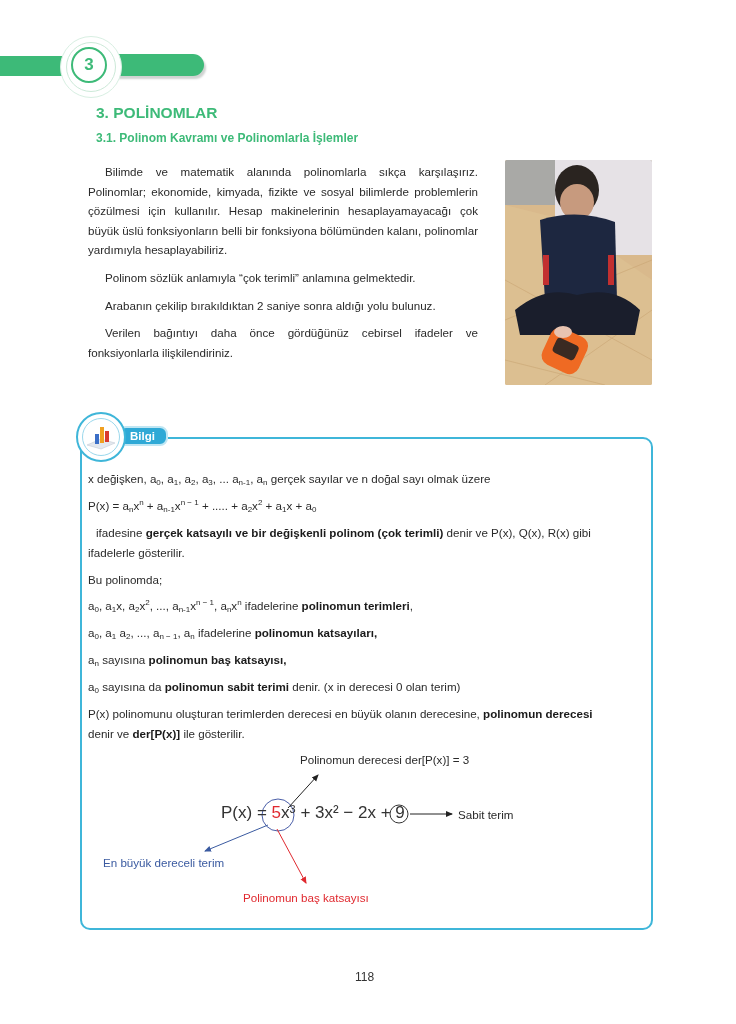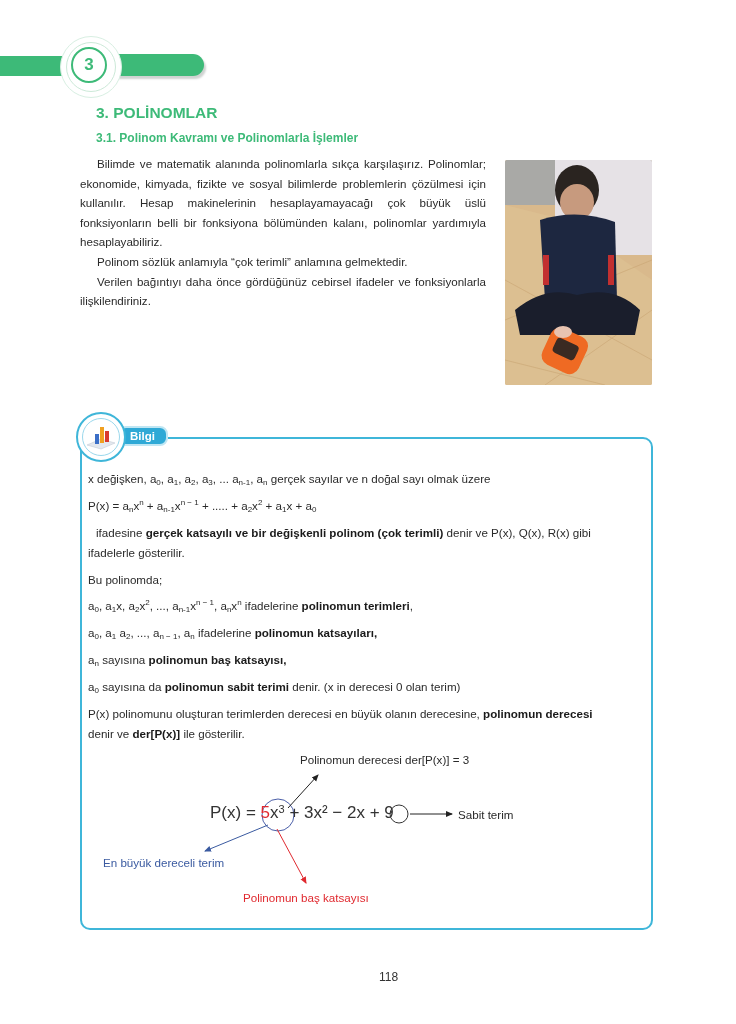--- a/index.html
+++ b/index.html
@@ -9,53 +9,54 @@
   .band-left { left:0; top:56px; width:80px; height:20px; background:#3dba78; border-radius:0 4px 4px 0; }
   .band-right { left:110px; top:54px; width:94px; height:22px; background:#3dba78; border-radius:0 12px 12px 0;
                 box-shadow:2px 3px 2px #cfd3d1; }
   .chap-ring { left:60px; top:36px; width:60px; height:60px; border-radius:50%; border:1px solid #d8efe2; background:#fff; }
   .chap-ring2 { left:66px; top:42px; width:48px; height:48px; border-radius:50%; border:1px solid #cce9d8; }
   .chap-circle { left:71px; top:47px; width:36px; height:36px; border-radius:50%; border:2px solid #3dba78; background:#fff;
                  color:#3dba78; font-weight:bold; font-size:17px; display:flex; align-items:center; justify-content:center; box-sizing:border-box; }
   .h1 { left:96px; top:104px; font-size:15.5px; font-weight:bold; color:#3dba78; }
   .h2 { left:96px; top:131px; font-size:12px; font-weight:bold; color:#3dba78; }
   .intro { left:80px; top:154px; width:406px; font-size:11.6px; line-height:19.6px; color:#2a2a2a; }
-  .intro p { margin:0; text-indent:17px; text-align:justify; }
+  .intro p { margin:8px; text-indent:17px; text-align:justify; }
   .photo { left:505px; top:160px; width:147px; height:225px; overflow:hidden; border-radius:2px; }
   .box { left:80px; top:437px; width:573px; height:493px; border:2px solid #3fb6d9; border-radius:10px; box-sizing:border-box; }
   .box-mask { left:76px; top:425px; width:92px; height:20px; background:#fff; }
   .icon-outer { left:76px; top:412px; width:50px; height:50px; border-radius:50%; border:2px solid #3fb6d9; background:#fff; box-sizing:border-box; }
   .icon-inner { left:82px; top:418px; width:38px; height:38px; border-radius:50%; border:1px solid #9bd8ec; background:#fff; box-sizing:border-box; }
   .bilgi-pill { left:118px; top:426px; width:50px; height:20px; background:#2fa9d6; border-radius:8px;
                 color:#fff; font-weight:bold; font-size:11.5px; display:flex; align-items:center; padding-left:10px; box-sizing:border-box;
                 border:2px solid #bfe6f3; }
   .btext { font-size:11.6px; color:#2a2a2a; white-space:nowrap; }
   .btext b { color:#1a1a1a; }
   sub { font-size:8px; vertical-align:-2px; }
   sup { font-size:8px; vertical-align:5px; }
   .formula { font-size:17px; color:#333; }
   .red { color:#e0292f; }
   .blue { color:#3a5aa0; }
-  .pagenum { left:355px; top:970px; font-size:12px; color:#333;margin-left:24px; }
+  .pagenum { left:355px; top:970px; font-size:12px; color:#333; }
 </style>
 </head>
 <body>
 
 <div class="abs band-left"></div>
 <div class="abs band-right"></div>
 <div class="abs chap-ring"></div>
 <div class="abs chap-ring2"></div>
 <div class="abs chap-circle">3</div>
 
 <div class="abs h1">3. POLİNOMLAR</div>
 <div class="abs h2">3.1. Polinom Kavramı ve Polinomlarla İşlemler</div>
 
 <div class="abs intro">
   <p>Bilimde ve matematik alanında polinomlarla sıkça karşılaşırız. Polinomlar; ekonomide, kimyada, fizikte ve sosyal bilimlerde problemlerin çözülmesi için kullanılır. Hesap makinelerinin hesaplayamayacağı çok büyük üslü fonksiyonların belli bir fonksiyona bölümünden kalanı, polinomlar yardımıyla hesaplayabiliriz.</p>
   <p>Polinom sözlük anlamıyla “çok terimli” anlamına gelmektedir.</p>
+  <p>Arabanın çekilip bırakıldıktan 2 saniye sonra aldığı yolu bulunuz.</p>
   <p>Verilen bağıntıyı daha önce gördüğünüz cebirsel ifadeler ve fonksiyonlarla ilişkilendiriniz.</p>
 </div>
 
 <div class="abs photo">
   <svg width="147" height="225" viewBox="0 0 147 225">
     <rect width="147" height="225" fill="#d9b98c"></rect>
     <rect width="147" height="45" fill="#a9a9a6"></rect>
     <rect x="50" y="0" width="97" height="95" fill="#e6e2e6"></rect>
     <path d="M0 45 L60 60 L147 120 L147 225 L0 225Z" fill="#dcbf91"></path>
     <g stroke="#c9a574" stroke-width="1" opacity="0.6">
@@ -149,21 +150,21 @@
   </defs>
   <circle cx="278" cy="815" r="16" fill="none" stroke="#4a5ea8" stroke-width="1"></circle>
   <circle cx="399" cy="814" r="9" fill="none" stroke="#333" stroke-width="1"></circle>
   <line x1="288" y1="808" x2="318" y2="775" stroke="#222" stroke-width="1" marker-end="url(#ah-k)"></line>
   <line x1="410" y1="814" x2="452" y2="814" stroke="#222" stroke-width="1" marker-end="url(#ah-k)"></line>
   <line x1="268" y1="825" x2="205" y2="851" stroke="#3a5aa0" stroke-width="1" marker-end="url(#ah-b)"></line>
   <line x1="277" y1="829" x2="306" y2="883" stroke="#e0292f" stroke-width="1" marker-end="url(#ah-r)"></line>
 </svg>
 
 <div class="abs btext" style="left:300px; top:753px;">Polinomun derecesi der[P(x)] = 3</div>
-<div class="abs formula" style="left:210px; top:803px;text-align:center;">
+<div class="abs formula" style="left:221px; top:803px;text-align:center;">
   <span>P(x) =</span>
   <span class="red">5</span>x<sup style="font-size:11px;">3</sup>
   <span>+ 3x² − 2x +</span>
   <span>9</span>
 </div>
 <div class="abs btext" style="left:458px; top:808px;">Sabit terim</div>
 <div class="abs btext blue" style="left:103px; top:856px;">En büyük dereceli terim</div>
 <div class="abs btext red" style="left:243px; top:891px;">Polinomun baş katsayısı</div>
 
 <div class="abs pagenum">118</div>

